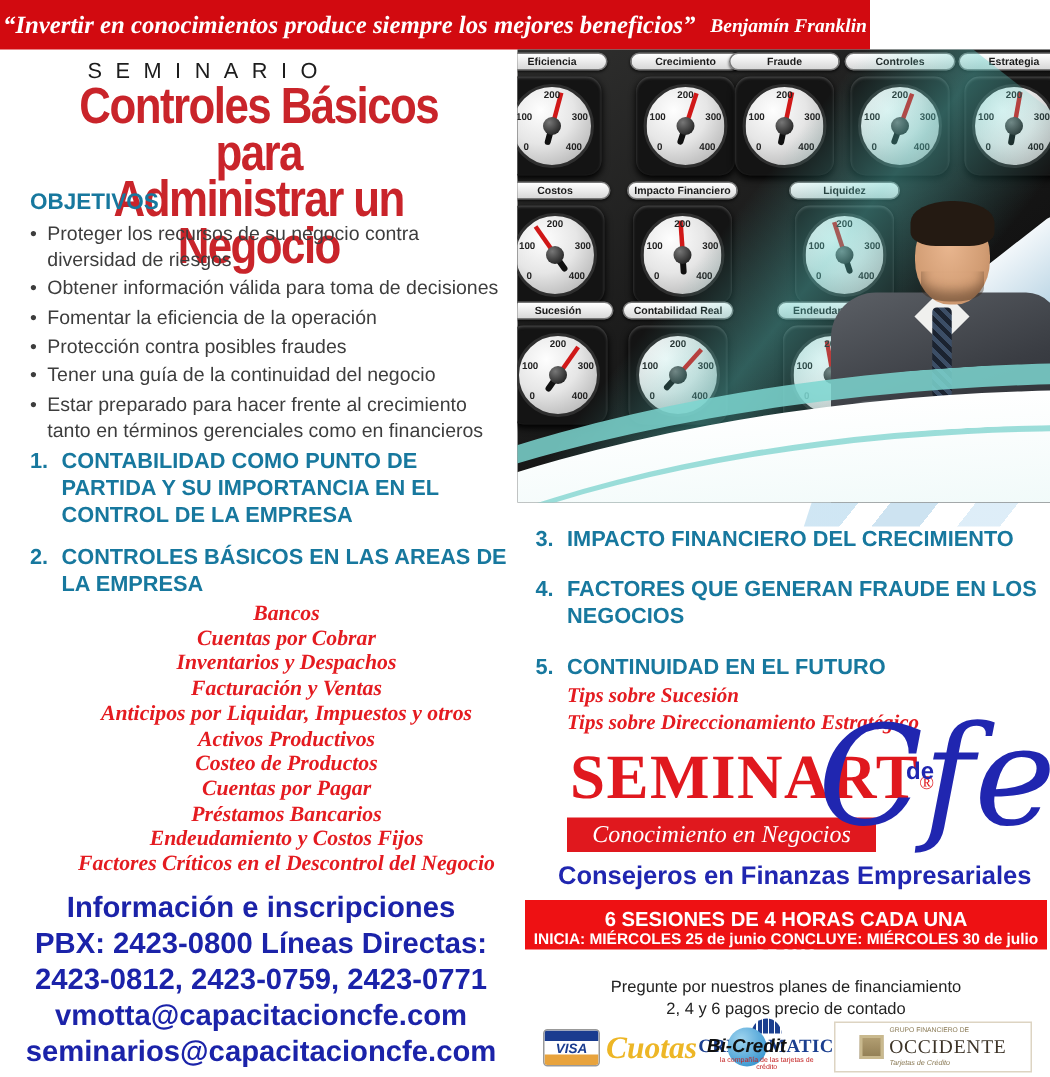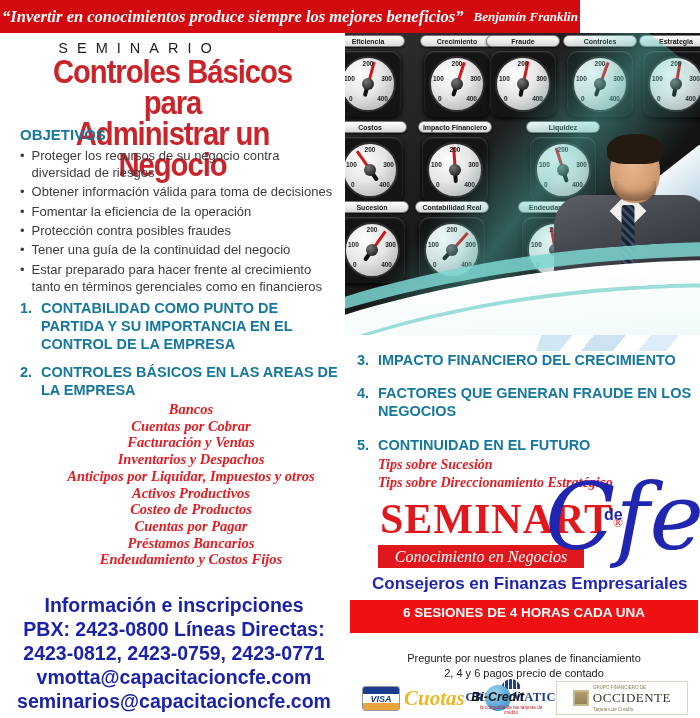--- a/index.html
+++ b/index.html
@@ -392,28 +392,29 @@
     <span class="num">1.</span>
     <span>CONTABILIDAD COMO PUNTO DE PARTIDA Y SU IMPORTANCIA EN EL CONTROL DE LA EMPRESA</span>
   </div>
   <div class="sec sec2">
     <span class="num">2.</span>
     <span>CONTROLES BÁSICOS EN LAS AREAS DE LA EMPRESA</span>
   </div>
   <div class="red-list">
     <div>Bancos</div>
     <div>Cuentas por Cobrar</div>
+    <div>Inventarios y Despachos</div>
     <div>Facturación y Ventas</div>
-    <div>Inventarios y Despachos</div>
     <div>Anticipos por Liquidar, Impuestos y otros</div>
     <div>Activos Productivos</div>
     <div>Costeo de Productos</div>
     <div>Cuentas por Pagar</div>
     <div>Préstamos Bancarios</div>
     <div>Endeudamiento y Costos Fijos</div>
+    <div>Factores Críticos en el Descontrol del Negocio</div>
   </div>
   <div class="sec sec3">
     <span class="num">3.</span>
     <span>IMPACTO FINANCIERO DEL CRECIMIENTO</span>
   </div>
   <div class="sec sec4">
     <span class="num">4.</span>
     <span>FACTORES QUE GENERAN FRAUDE EN LOS NEGOCIOS</span>
   </div>
   <div class="sec sec5">
@@ -438,20 +439,21 @@
   <div class="contact">
     <div>Información e inscripciones</div>
     <div>PBX: 2423-0800 Líneas Directas:</div>
     <div>2423-0812, 2423-0759, 2423-0771</div>
     <a href="#">vmotta@capacitacioncfe.com</a>
     <a href="#">seminarios@capacitacioncfe.com</a>
   </div>
 
   <div class="banner">
     <div class="b1">6 SESIONES DE 4 HORAS CADA UNA</div>
+    <div class="b2">INICIA: MIÉRCOLES 25 de junio CONCLUYE: MIÉRCOLES 30 de julio DE 2008</div>
   </div>
 
   <div class="financing">
     <div>Pregunte por nuestros planes de financiamiento</div>
     <div>2, 4 y 6 pagos precio de contado</div>
   </div>
 
   <div class="paylogos">
     <div class="visa-wrap">
       <div class="visa-card">

